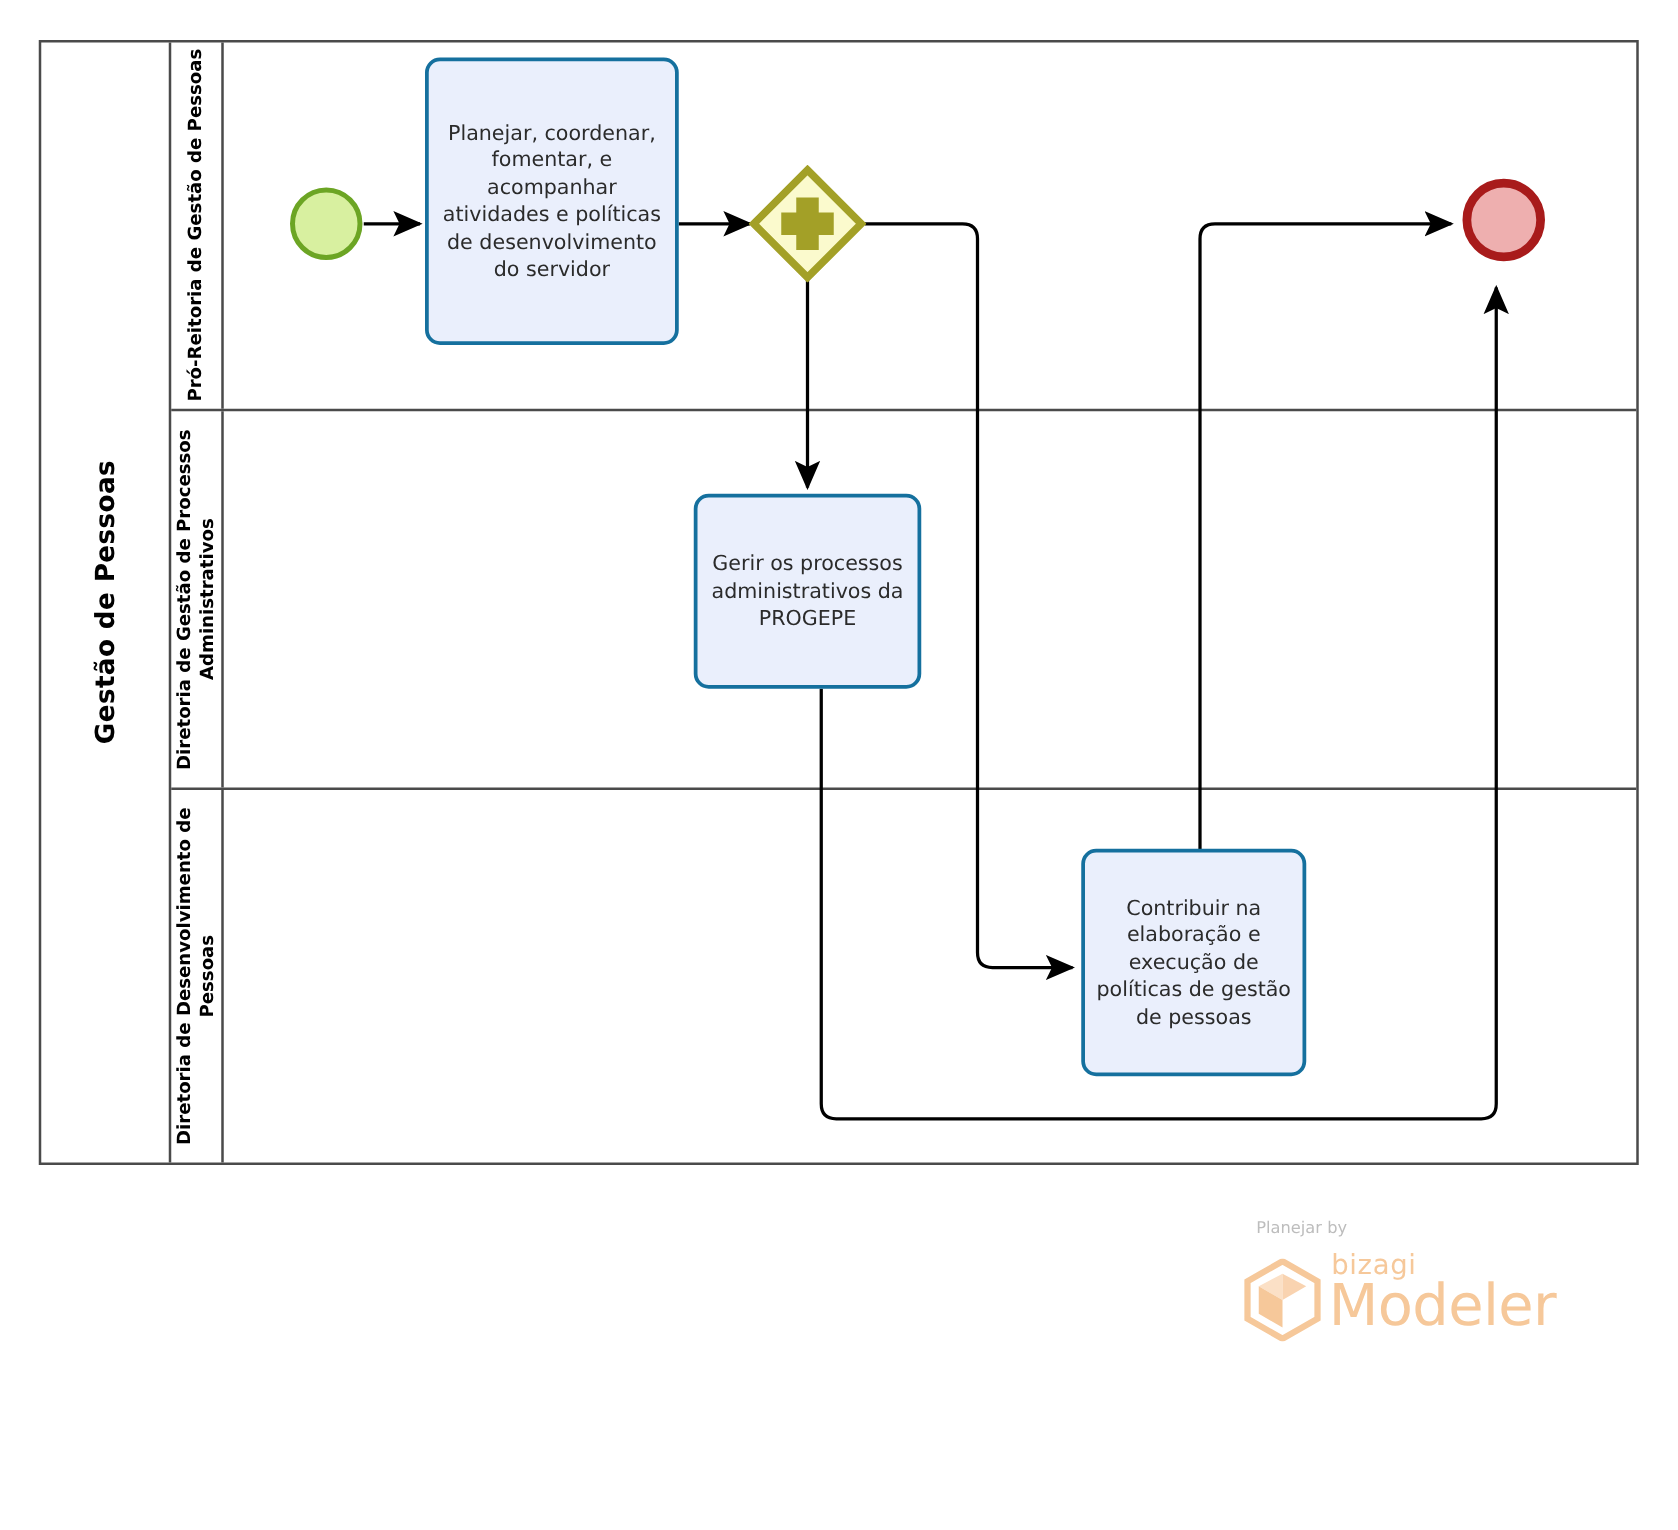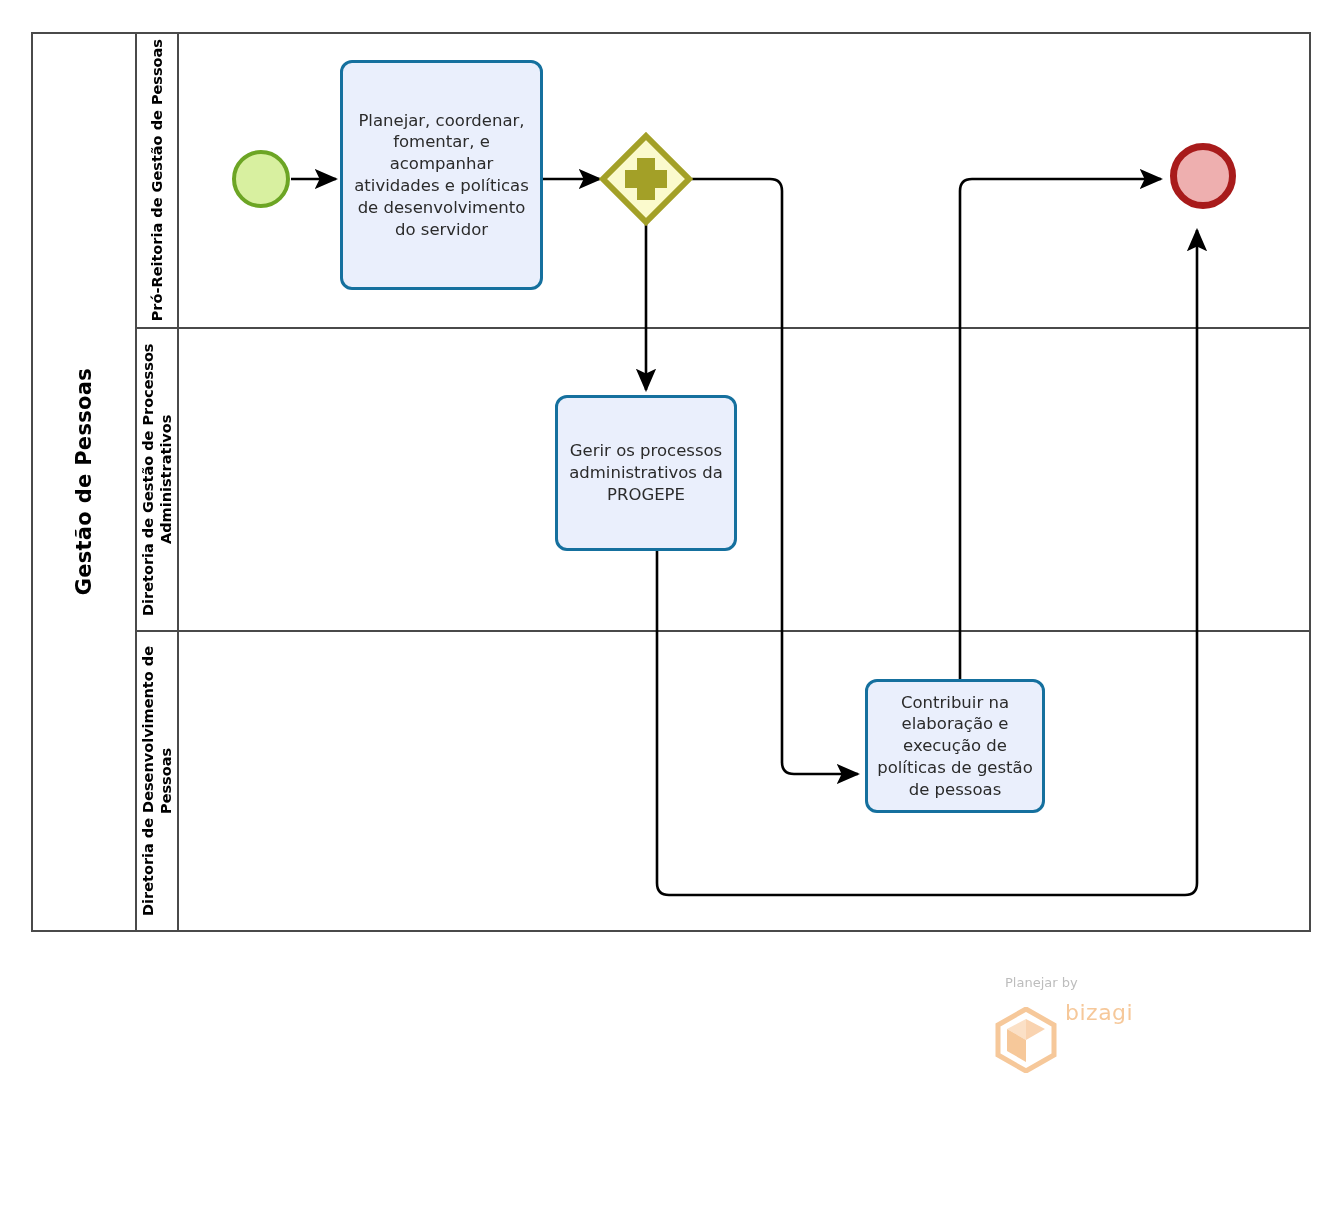--- a/index.html
+++ b/index.html
@@ -240,38 +240,39 @@
 
   <div class="event event-end" style="left:1170px; top:143px; width:66px; height:66px;"></div>
 
   <div class="gateway" style="left:599px; top:132px; width:94px; height:94px;">
     <svg width="94" height="94" viewBox="0 0 94 94">
       <polygon points="47,4 90,47 47,90 4,47" fill="#fbfacd" stroke="#a3a027" stroke-width="6"></polygon>
       <path d="M 38 38 L 38 26 L 56 26 L 56 38 L 68 38 L 68 56 L 56 56 L 56 68 L 38 68 L 38 56 L 26 56 L 26 38 Z" fill="#a3a027"></path>
     </svg>
   </div>
 
-  <div class="task" style="left:340px; top:60px; width:203px; height:230px;">
+  <div class="task" style="left:340px; top:46px; width:203px; height:230px;">
     <span>Planejar, coordenar, fomentar, e acompanhar atividades e políticas de desenvolvimento do servidor</span>
   </div>
 
   <div class="task" style="left:555px; top:395px; width:182px; height:156px;justify-content:center;">
     <span>Gerir os processos administrativos da PROGEPE</span>
   </div>
 
-  <div class="task" style="left:865px; top:679px; width:180px; height:134px;">
+  <div class="task" style="left:865px; top:679px; width:180px; height:182px;">
     <span>Contribuir na elaboração e execução de políticas de gestão de pessoas</span>
   </div>
 
   <div class="watermark">
     <span class="wm-powered">Planejar by</span>
 
     <svg class="wm-logo" viewBox="0 0 62 66">
       <polygon points="31,2 59,18 59,48 31,64 3,48 3,18" fill="none" stroke="#f6c89a" stroke-width="5"></polygon>
       <polygon points="12,22 31,33 31,12" fill="#fbe0c6"></polygon>
       <polygon points="31,33 50,22 31,12" fill="#f9d3b0"></polygon>
       <polygon points="12,22 31,33 31,55 12,44" fill="#f6c89a"></polygon>
     </svg>
 
     <span class="wm-bizagi">bizagi</span>
+    <span class="wm-modeler">Modeler</span>
   </div>
 
 </div>
 
 </body></html>

